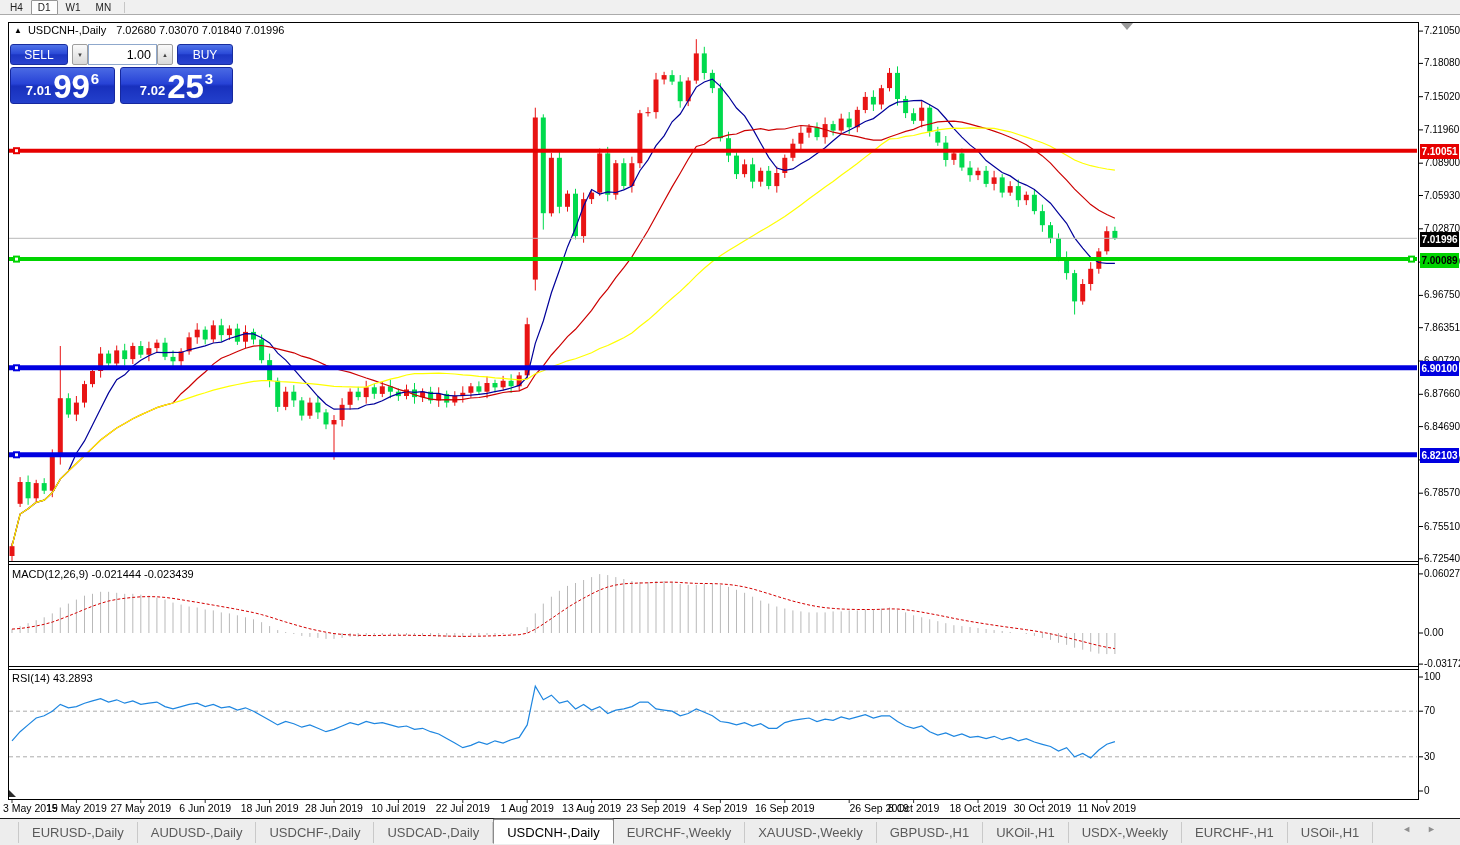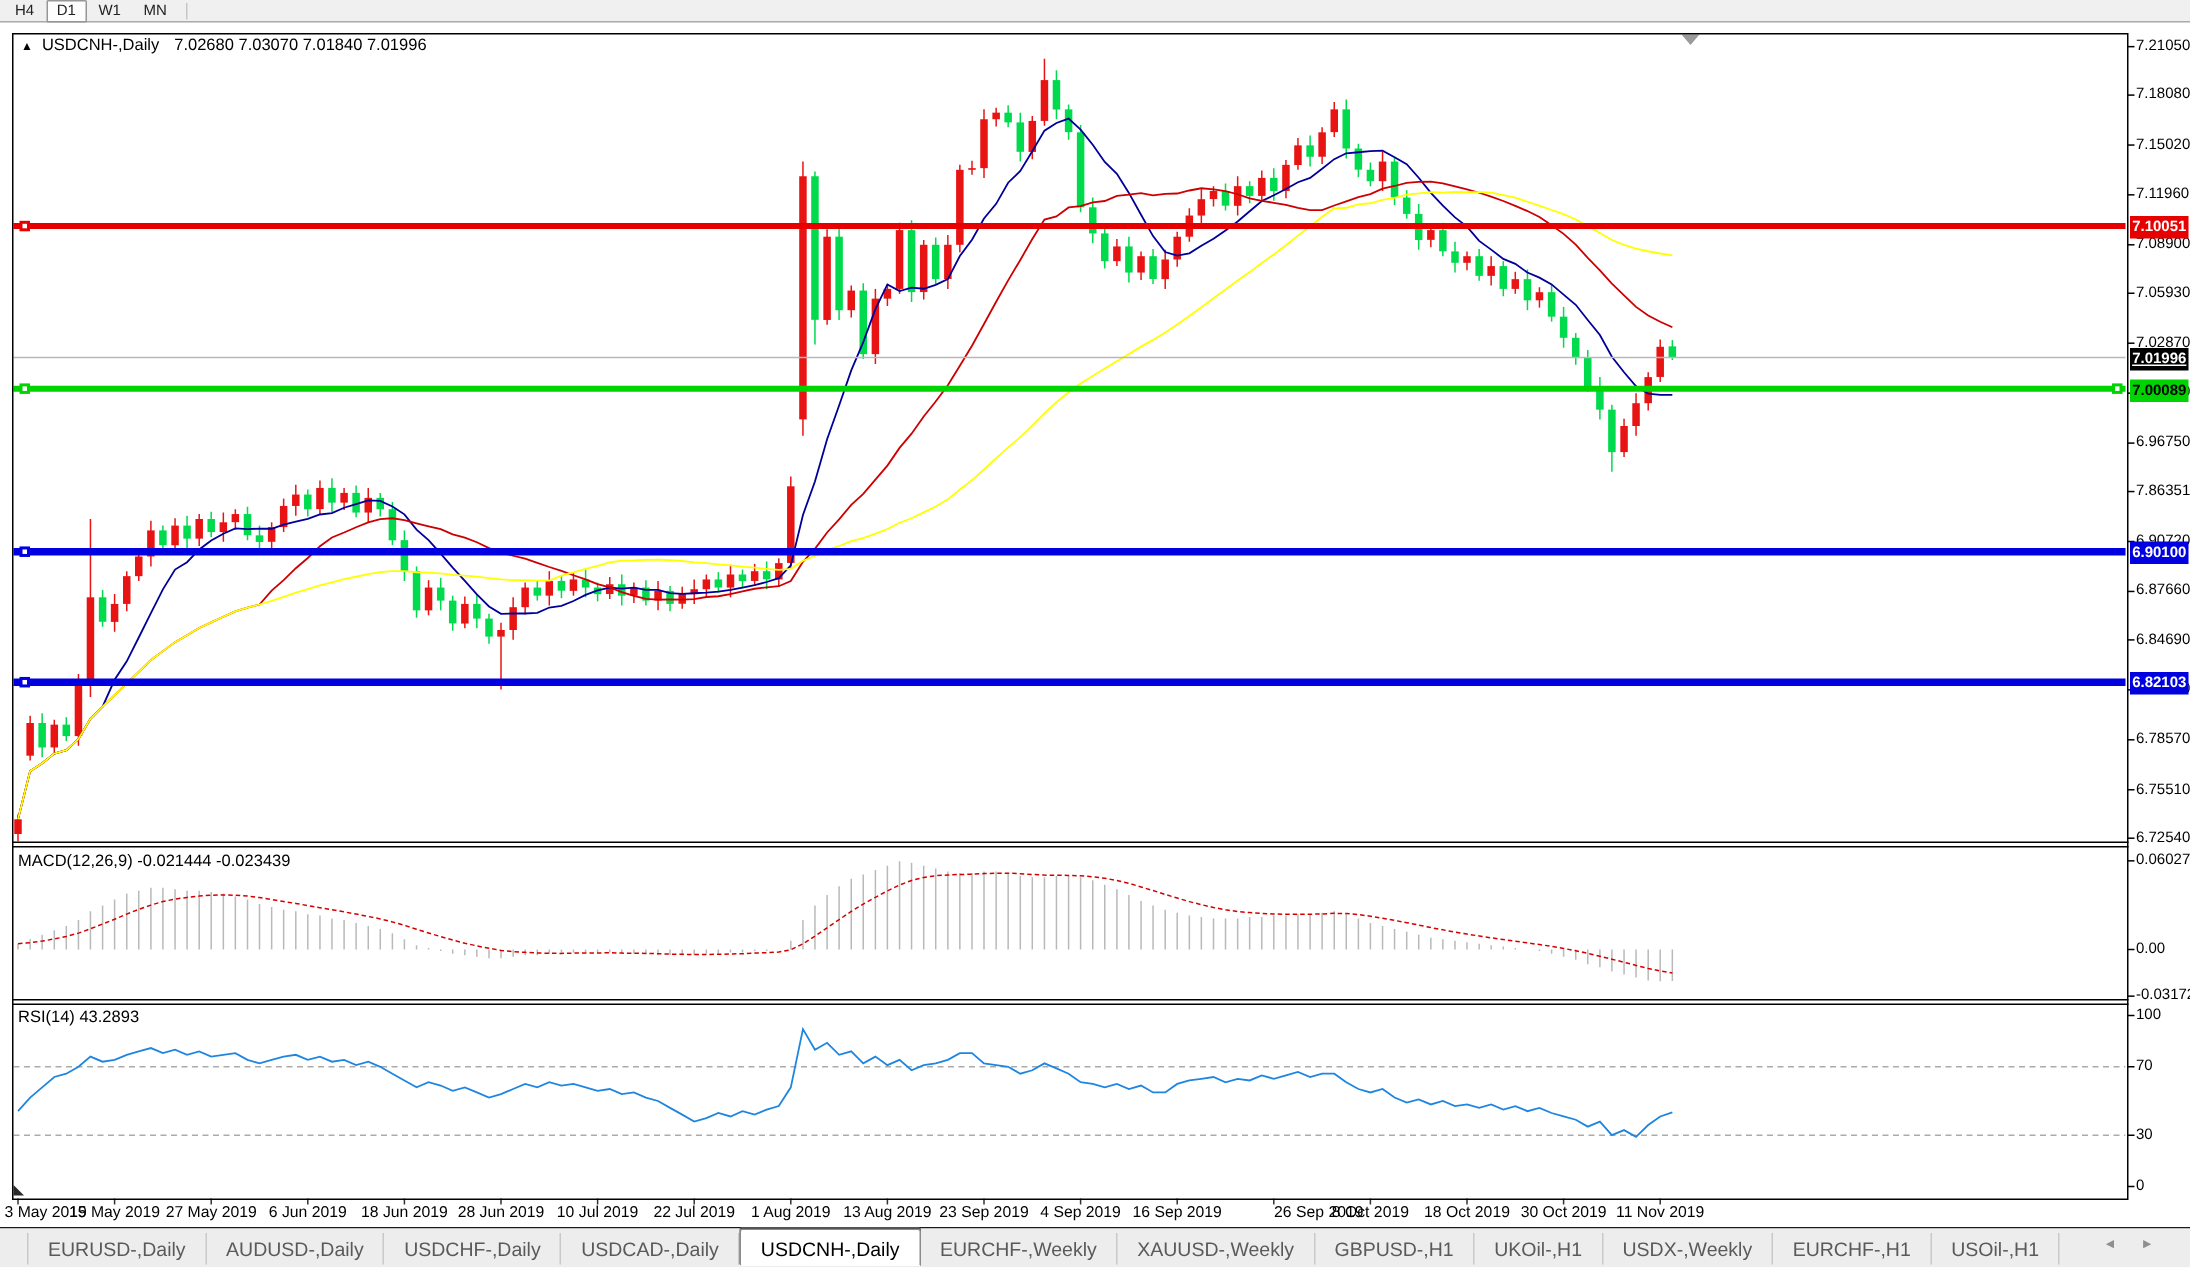--- a/index.html
+++ b/index.html
@@ -572,20 +572,37 @@
   <div class="sepline" style="top:564px"></div>
   <div class="sepline" style="top:666px"></div>
   <div class="sepline" style="top:669px"></div>
 
   <div id="title-row">
     <span id="collapse">▲</span>
     <span id="symbol-label">USDCNH-,Daily</span>
     <span id="ohlc-label">7.02680 7.03070 7.01840 7.01996</span>
   </div>
 
+  <div id="trade-panel">
+    <div id="sell-btn" class="blue-btn">SELL</div>
+    <div id="vol-down">▼</div>
+    <div id="vol-field">1.00</div>
+    <div id="vol-up">▲</div>
+    <div id="buy-btn" class="blue-btn">BUY</div>
+    <div id="sell-quote" class="big-quote">
+      <span class="q-small">7.01</span>
+      <span class="q-big">99</span>
+      <span class="q-sup">6</span>
+    </div>
+    <div id="buy-quote" class="big-quote">
+      <span class="q-small">7.02</span>
+      <span class="q-big">25</span>
+      <span class="q-sup">3</span>
+    </div>
+  </div>
 
   <div class="ind-label" style="left:12px;top:568px">MACD(12,26,9) -0.021444 -0.023439</div>
   <div class="ind-label" style="left:12px;top:672px">RSI(14) 43.2893</div>
 
   <div id="price-axis">
       <div class="axis-label" style="left: 1424px; top: 25.1px;">7.21050</div>
       <div class="axis-label" style="left: 1424px; top: 57.4px;">7.18080</div>
       <div class="axis-label" style="left: 1424px; top: 90.7px;">7.15020</div>
       <div class="axis-label" style="left: 1424px; top: 123.9px;">7.11960</div>
       <div class="axis-label" style="left: 1424px; top: 157.2px;">7.08900</div>
@@ -626,21 +643,21 @@
       <div class="date-label" style="left: 720.4px;">4 Sep 2019</div>
       <div class="date-label" style="left: 784.8px;">16 Sep 2019</div>
       <div class="date-label" style="left: 849.2px; margin-left: 30px;">26 Sep 2019</div>
       <div class="date-label" style="left: 913.6px;">8 Oct 2019</div>
       <div class="date-label" style="left: 978px;">18 Oct 2019</div>
       <div class="date-label" style="left: 1042.4px;">30 Oct 2019</div>
       <div class="date-label" style="left: 1106.8px;">11 Nov 2019</div>
     </div>
   <div id="badge-layer">
       <div class="badge" style="top: 144.2px; background: rgb(230, 0, 0); color: rgb(255, 255, 255);">7.10051</div>
-      <div class="badge" style="top: 231.8px; background: rgb(0, 0, 0); color: rgb(255, 255, 255); text-decoration: underline;">7.01996</div>
+      <div class="badge" style="top: 231.8px; background: rgb(0, 0, 0); color: rgb(255, 255, 255);">7.01996</div>
       <div class="badge" style="top: 252.6px; background: rgb(0, 212, 0); color: rgb(0, 0, 0);">7.00089</div>
       <div class="badge" style="top: 361.3px; background: rgb(0, 0, 224); color: rgb(255, 255, 255);">6.90100</div>
       <div class="badge" style="top: 448.3px; background: rgb(0, 0, 224); color: rgb(255, 255, 255);">6.82103</div>
     </div>
 
   <div id="tab-line"></div>
   <div id="tabbar">
       <div class="tab">EURUSD-,Daily</div>
       <div class="tab">AUDUSD-,Daily</div>
       <div class="tab">USDCHF-,Daily</div>

